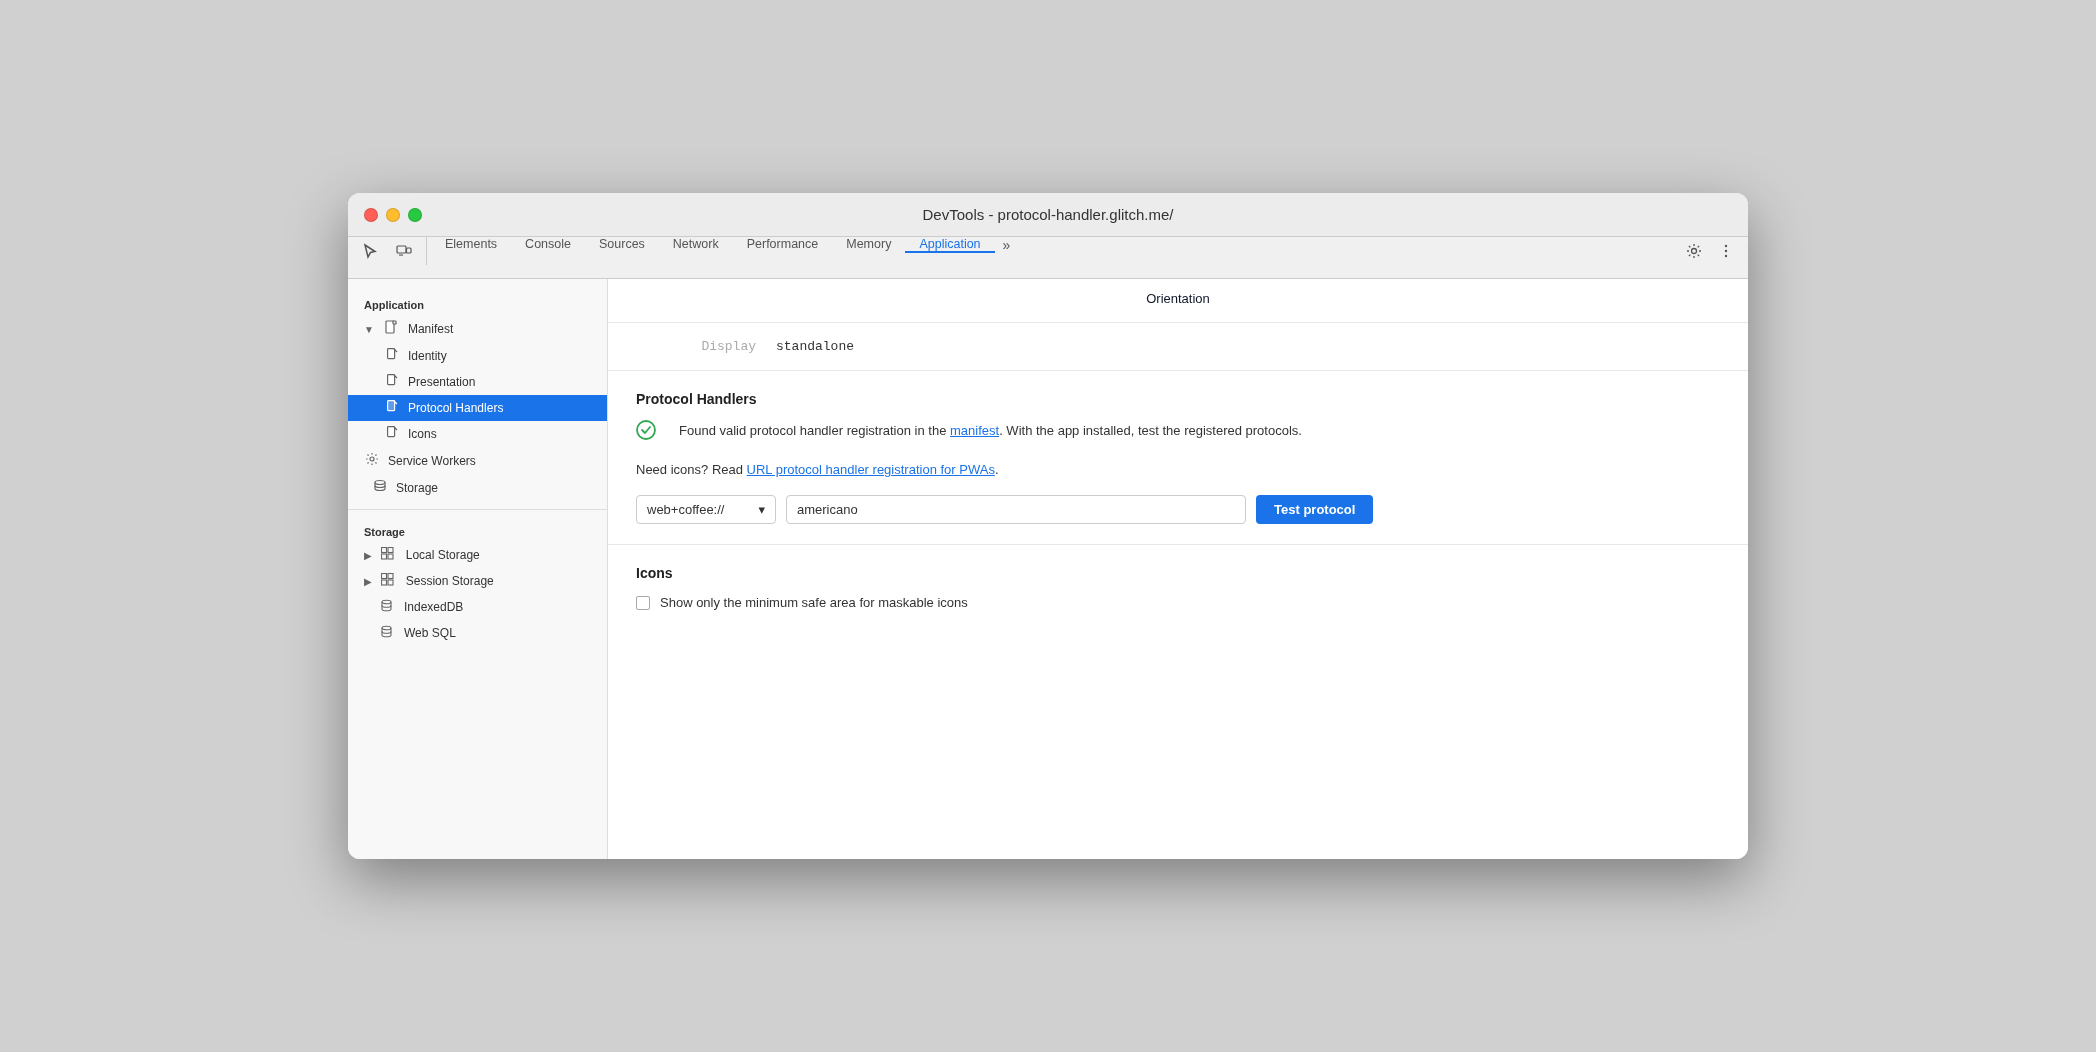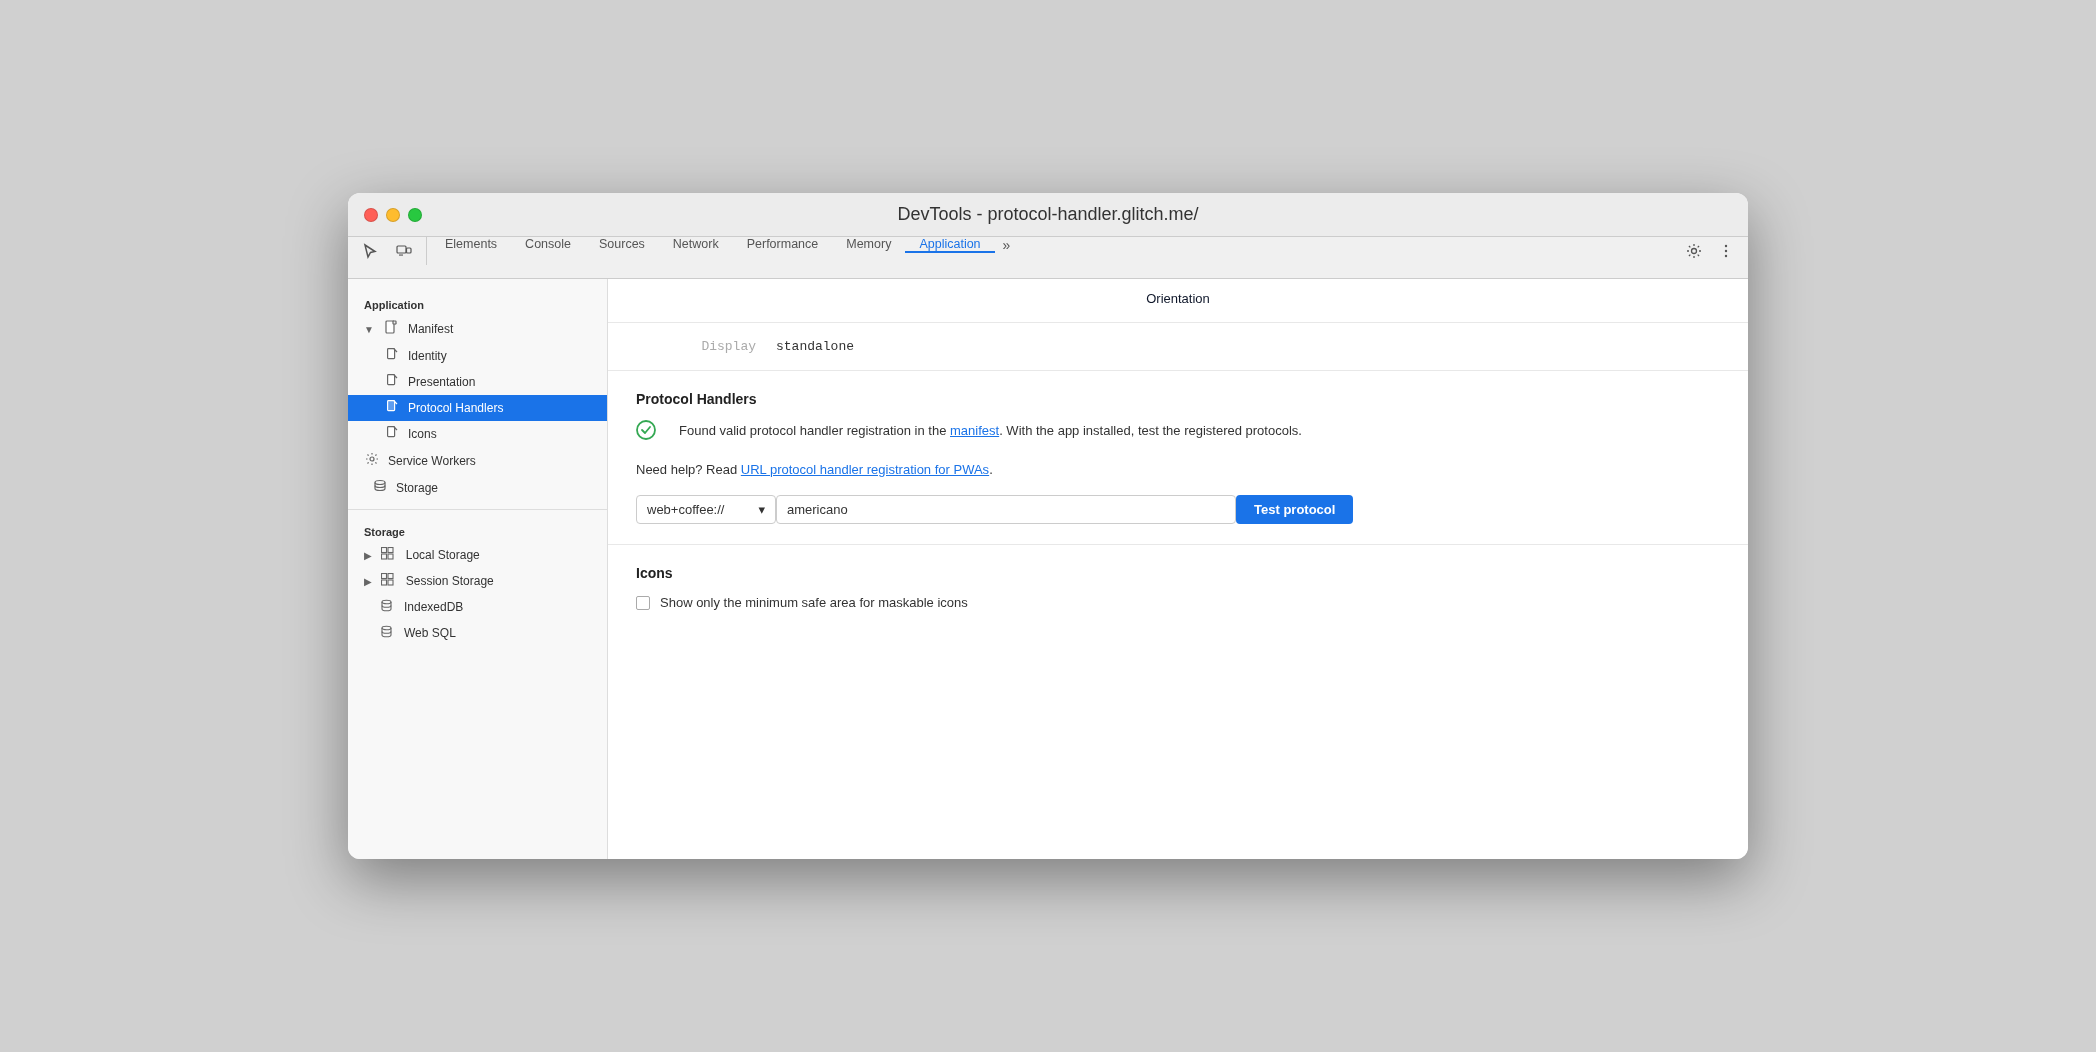--- a/index.html
+++ b/index.html
@@ -41,21 +41,21 @@
       border-radius: 50%;
       border: 1px solid rgba(0,0,0,0.15);
     }
     .traffic-light.close { background: #ff5f57; }
     .traffic-light.minimize { background: #febc2e; }
     .traffic-light.maximize { background: #28c840; }
     .title-text {
       position: absolute;
       left: 50%;
       transform: translateX(-50%);
-      font-size: 18px;
+      font-size: 15px;
       color: #333;
       font-weight: 500;
     }
 
     
     .devtools-toolbar {
       background: #f0f0f0;
       border-bottom: 1px solid #ccc;
       height: 42px;
       display: flex;
@@ -267,20 +267,21 @@
 
     .help-text {
       font-size: 13px;
       color: #333;
       margin-bottom: 18px;
     }
 
     .protocol-row {
       display: flex;
       align-items: center;
+      gap: 10px;
     }
     .protocol-select {
       display: flex;
       align-items: center;
       border: 1px solid #ccc;
       border-radius: 4px;
       padding: 6px 10px;
       font-size: 13px;
       color: #333;
       background: white;
@@ -539,21 +540,21 @@
               <circle cx="10" cy="10" r="9" stroke="#34a853" stroke-width="1.8" fill="none"></circle>
               <path d="M6 10l3 3 5-6" stroke="#34a853" stroke-width="1.8" stroke-linecap="round" stroke-linejoin="round"></path>
             </svg>
           </span>
           <span>
             <span>Found valid protocol handler registration in the </span><span class="link">manifest</span><span>. With the app installed, test the registered protocols.</span>
           </span>
         </div>
 
         <div class="help-text">
-          <span>Need help? Read </span><span class="link">URL protocol handler registration for PWAs</span><span>.</span>
+          <span>Need icons? Read </span><span class="link">URL protocol handler registration for PWAs</span><span>.</span>
         </div>
 
         <div class="protocol-row">
           <div class="protocol-select">
             <span>web+coffee://</span>
             <span style="margin-left:auto;">▾</span>
           </div>
           <input type="text" class="protocol-input" value="americano" style="">
           <button class="test-protocol-btn">Test protocol</button>
         </div>

